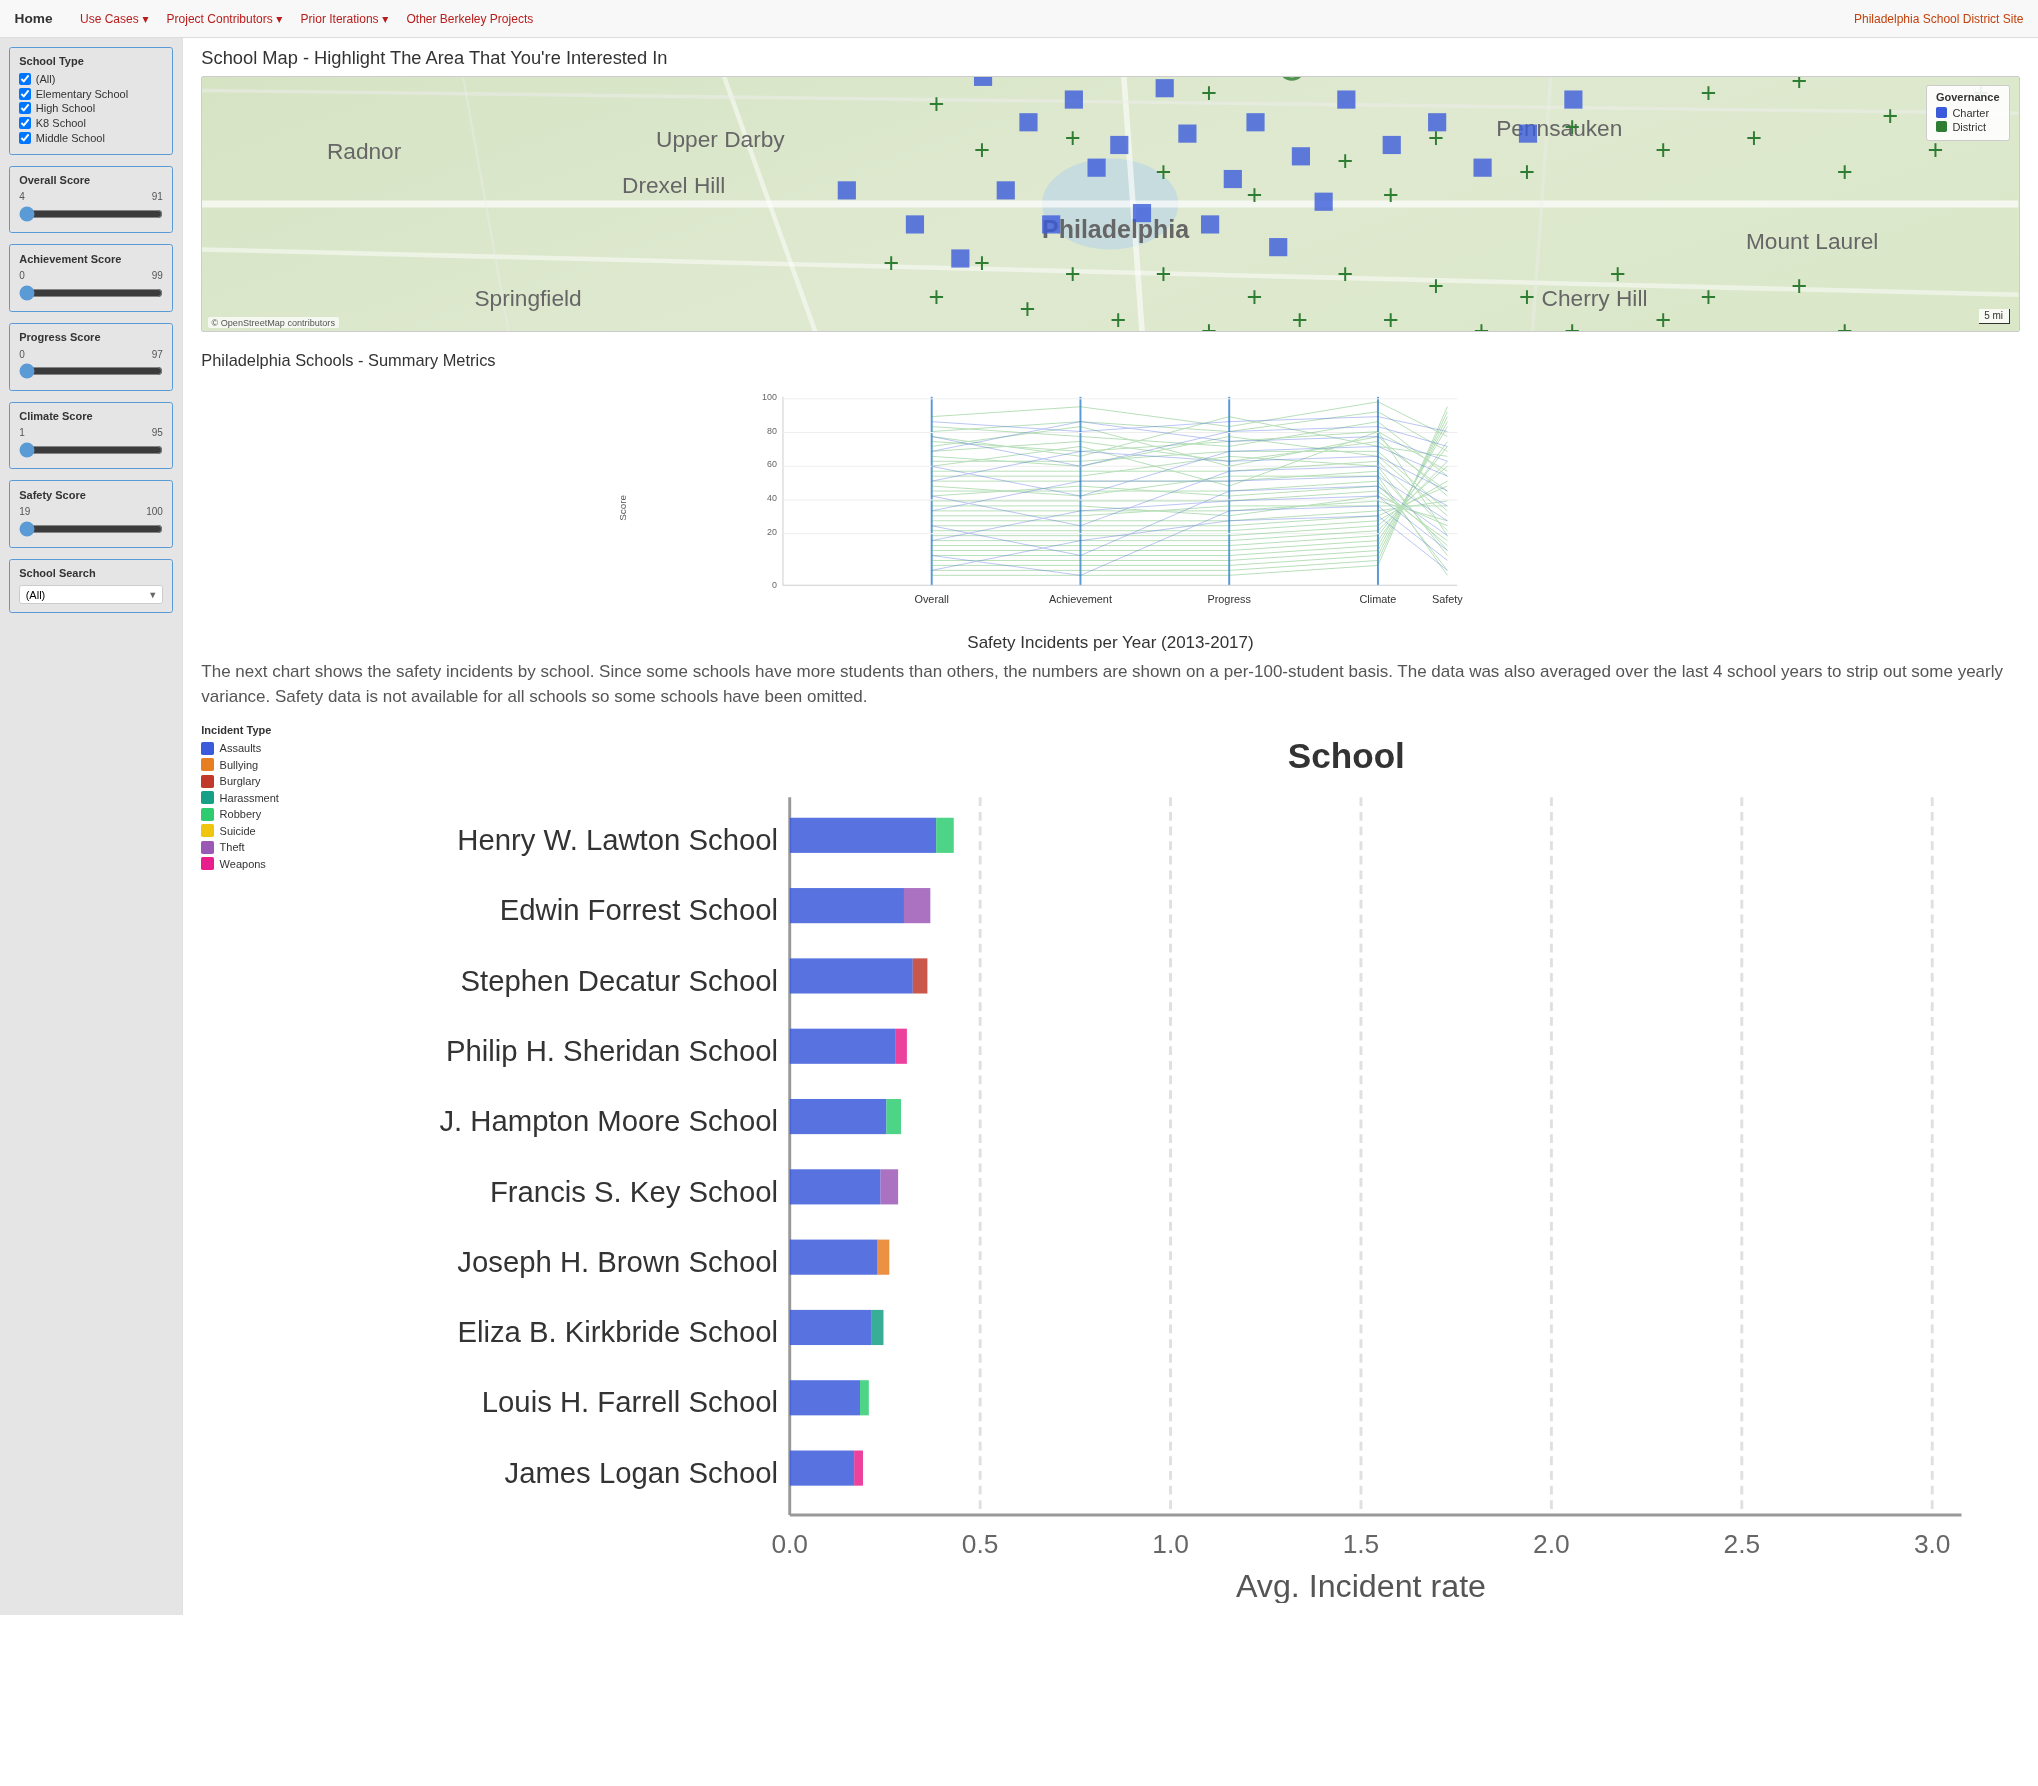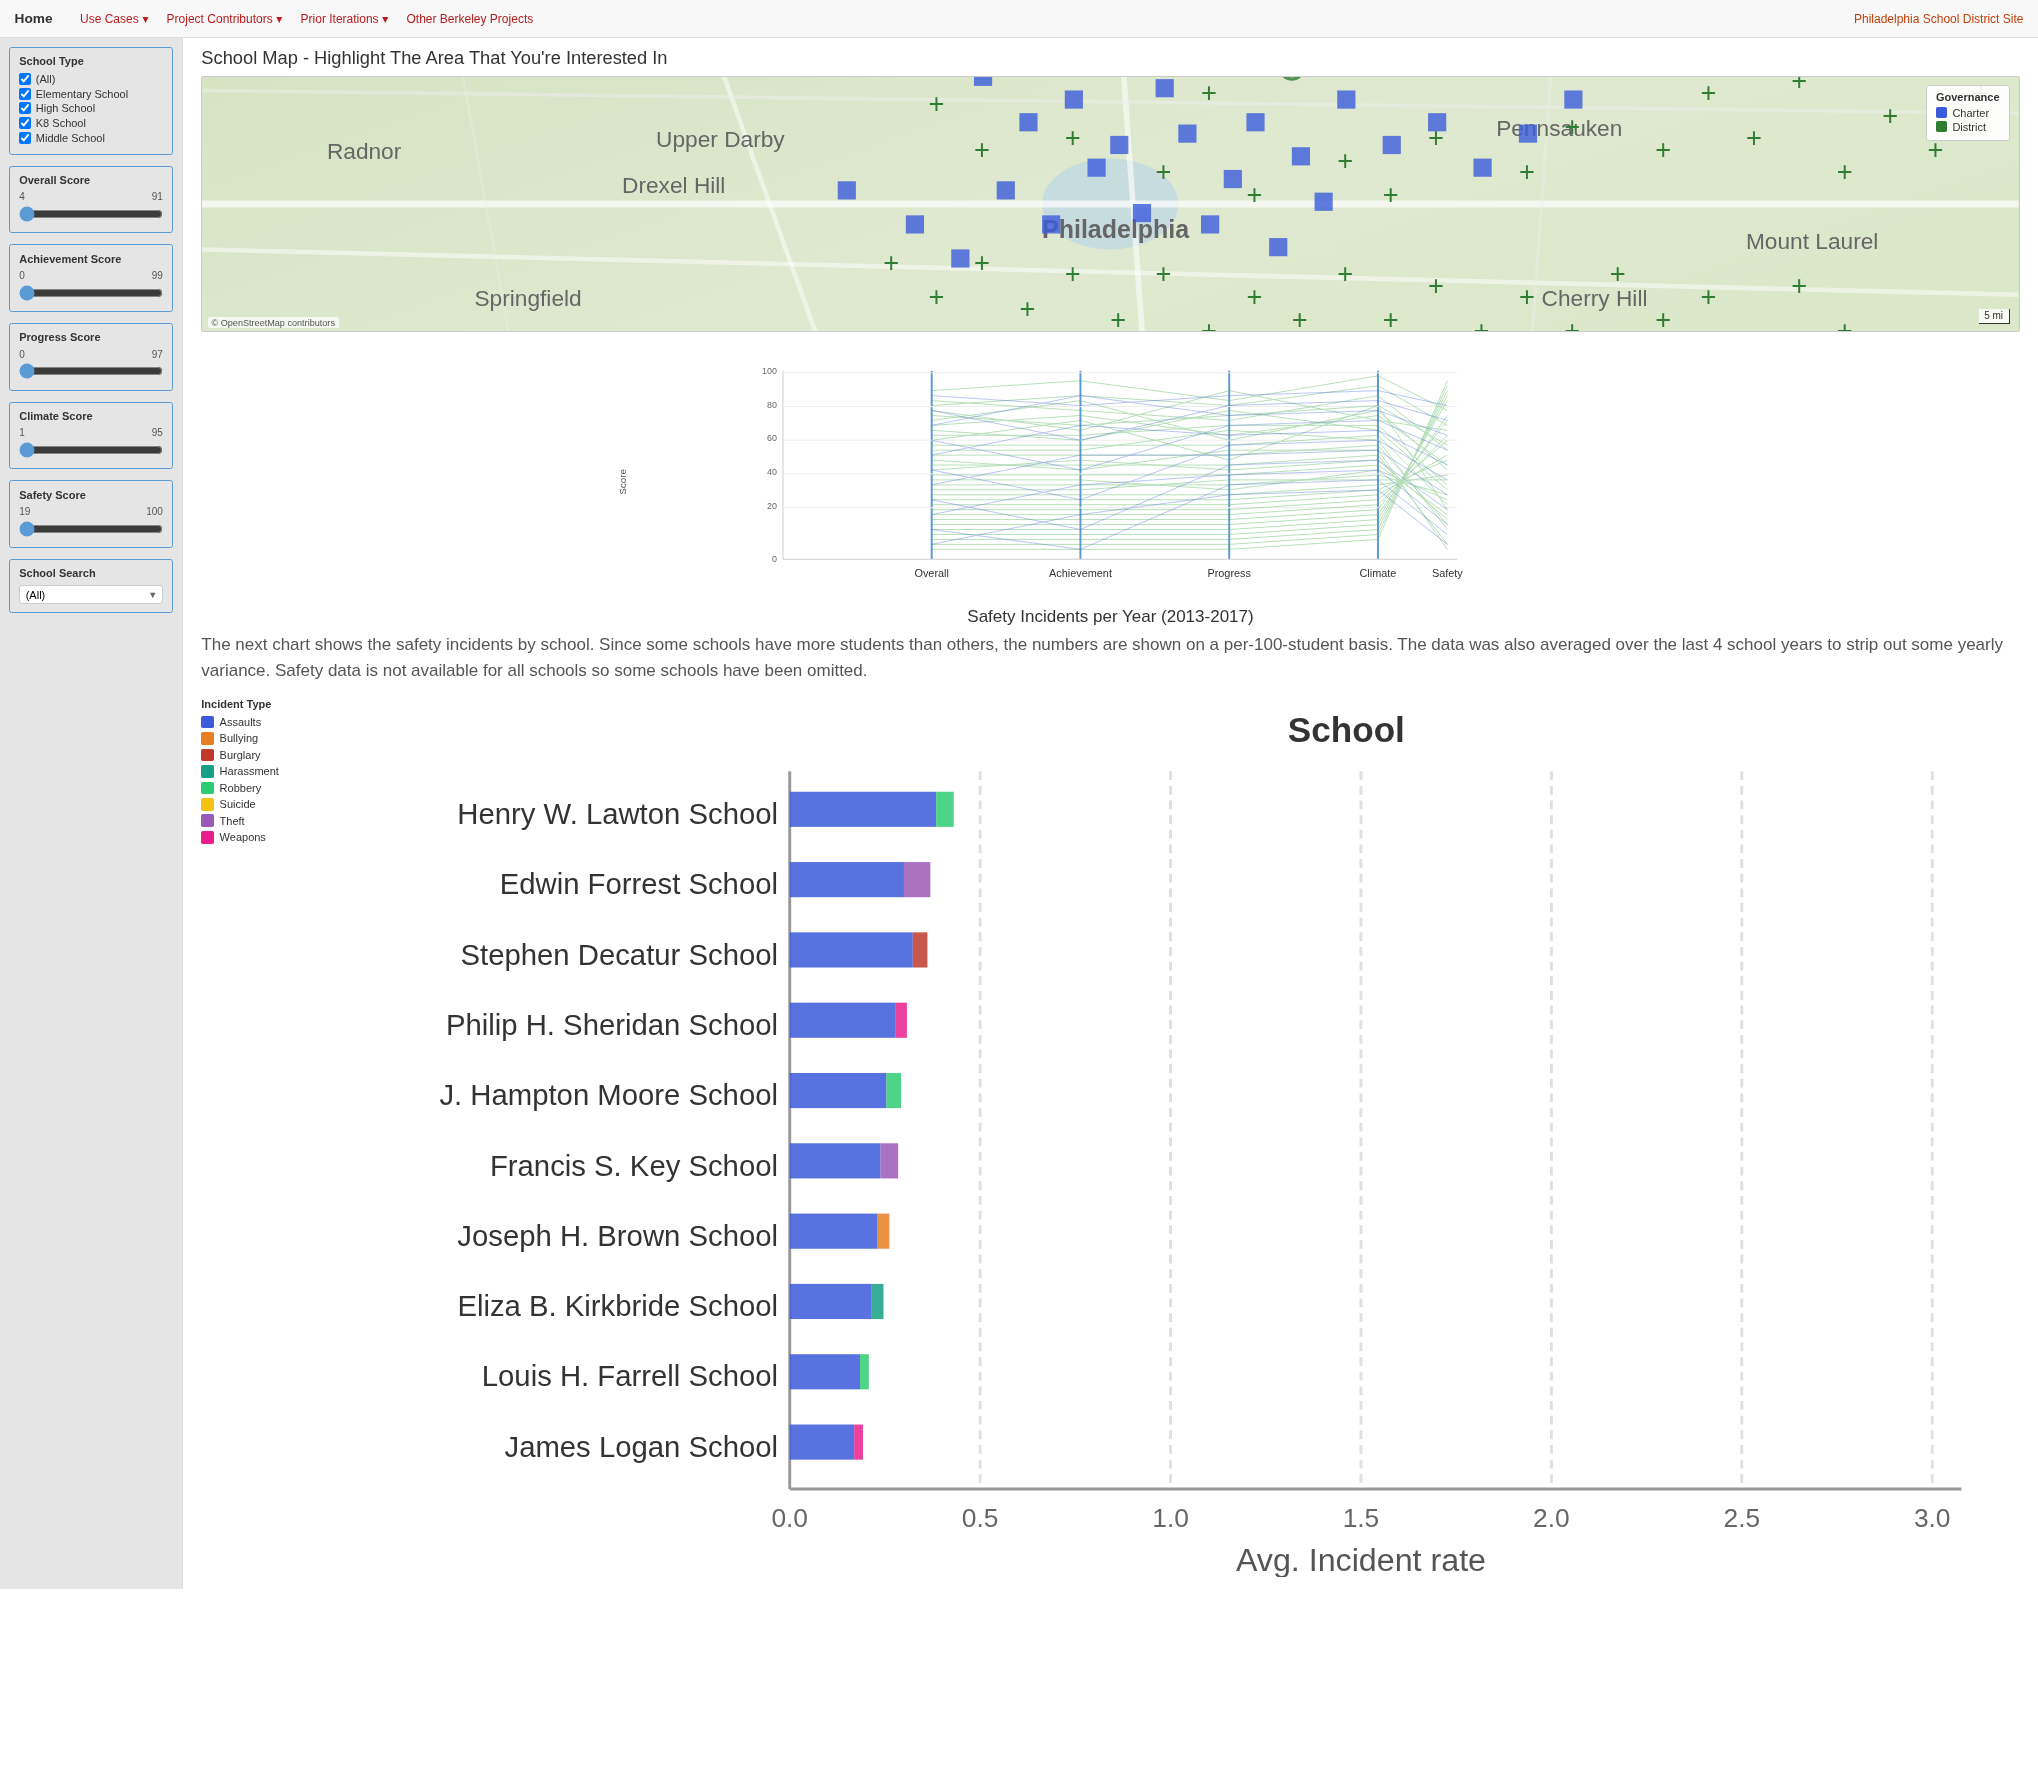--- a/index.html
+++ b/index.html
@@ -348,20 +348,21 @@
             <div class="gov-dot" style="background:#2e7d32;"></div>
             <span>District</span>
           </div>
         </div>
 
         <div class="map-credit">© OpenStreetMap contributors</div>
         <div class="map-scale">5 mi</div>
       </div>
     </div>
 
+    <div class="section-title">Philadelphia Schools - Summary Metrics</div>
     <div class="parallel-container">
       <svg class="parallel-svg" viewBox="0 0 760 240" preserveAspectRatio="xMidYMid meet" style="font-size:13px">
 
         <text transform="rotate(-90,12,120)" x="0" y="0" text-anchor="middle" font-size="10" fill="#555" font-family="Arial">Score</text>
 
         <line x1="50" y1="20" x2="50" y2="210" stroke="#ccc" stroke-width="1"></line>
         <line x1="200" y1="20" x2="200" y2="210" stroke="#5b9bd5" stroke-width="2"></line>
         <line x1="350" y1="20" x2="350" y2="210" stroke="#5b9bd5" stroke-width="2"></line>
         <line x1="500" y1="20" x2="500" y2="210" stroke="#5b9bd5" stroke-width="2"></line>
         <line x1="650" y1="20" x2="650" y2="210" stroke="#5b9bd5" stroke-width="2"></line>

